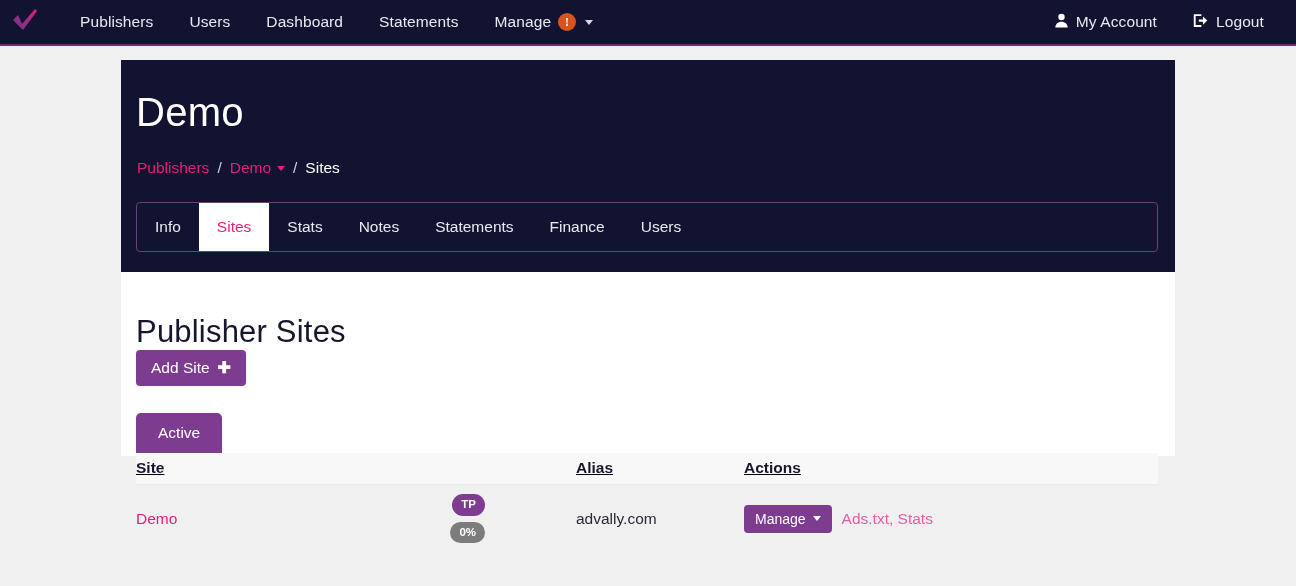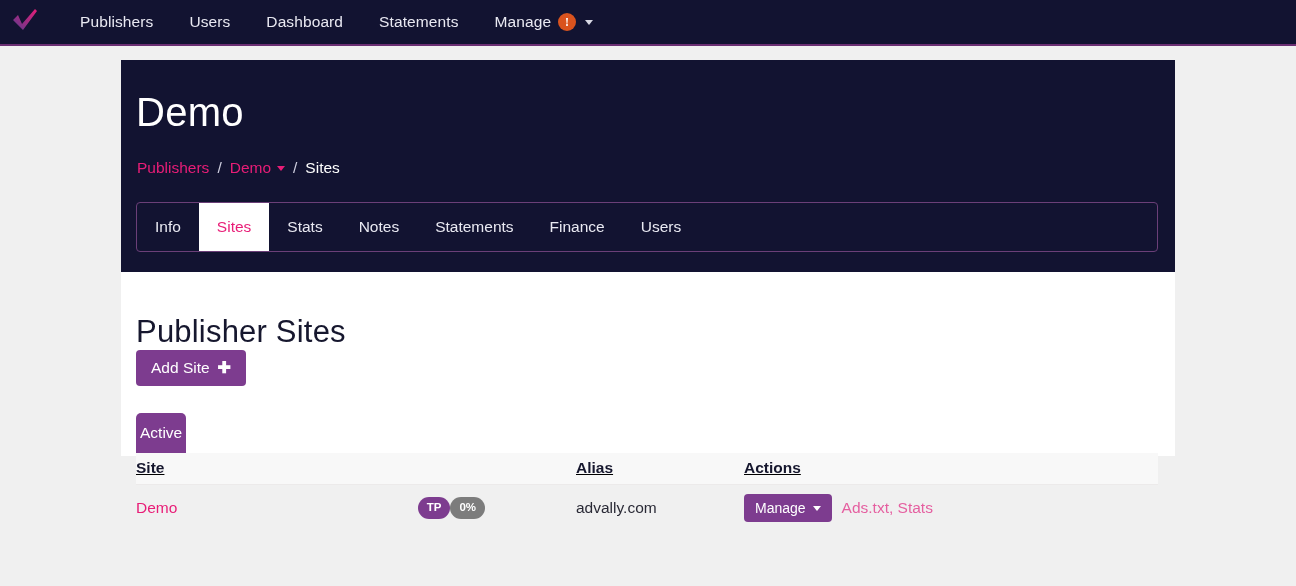--- a/index.html
+++ b/index.html
@@ -193,21 +193,21 @@
   .pilltabs {
     position: absolute;
     left: 15px;
     top: 141px;
     display: flex;
   }
   .pilltab {
     background: #7d3c8f;
     color: #ffffff;
     font-size: 15.5px;
-    padding: 11px 4px;
+    padding: 11px 22px;
     border-radius: 5px 5px 0 0;
     cursor: pointer;
     text-decoration: none;
     display: inline-block;
   }
 
   
   .tbl {
     position: absolute;
     left: 15px;
@@ -241,22 +241,23 @@
   }
 
   .site-cell {
     display: flex;
     align-items: center;
   }
   .badges {
     margin-left: auto;
     display: flex;
     align-items: flex-end;
-    gap: 0;
+    gap: 6px;
     padding-right: 91px;
+    flex-direction: column;
   }
   .badge {
     display: inline-flex;
     align-items: center;
     justify-content: center;
     color: #ffffff;
     font-size: 11.5px;
     font-weight: bold;
     border-radius: 11px;
     padding: 3px 9px;
@@ -329,20 +330,40 @@
     <a class="nav-link" href="#">
       <span>Statements</span>
     </a>
     <a class="nav-link" href="#">
       <span>Manage</span>
       <span class="warn-badge">!</span>
       <span class="caret"></span>
     </a>
   </div>
 
+  <div class="nav-right">
+    <a class="nav-link" href="#">
+      <span class="nav-icon">
+        <svg width="15" height="15" viewBox="0 0 16 16" fill="#ffffff">
+          <circle cx="8" cy="4.3" r="3.4"></circle>
+          <path d="M1.4 15.5c0-3.8 2.9-6.2 6.6-6.2s6.6 2.4 6.6 6.2z"></path>
+        </svg>
+      </span>
+      <span>My Account</span>
+    </a>
+    <a class="nav-link" href="#">
+      <span class="nav-icon">
+        <svg width="16" height="15" viewBox="0 0 17 16" fill="#ffffff">
+          <path d="M0.8 1.2h8.1v2H2.8v9.6h6.1v2H0.8z"></path>
+          <path d="M10.6 3.6l4.6 4.4-4.6 4.4V9.2H6.2V6.8h4.4z"></path>
+        </svg>
+      </span>
+      <span>Logout</span>
+    </a>
+  </div>
 </div>
 
 <div class="panel">
 
   <h1 class="panel-title">Demo</h1>
 
   <nav class="breadcrumb">
     <a class="crumb-link" href="#">Publishers</a>
     <span class="crumb-sep">/</span>
     <a class="crumb-link" href="#">Demo</a>

